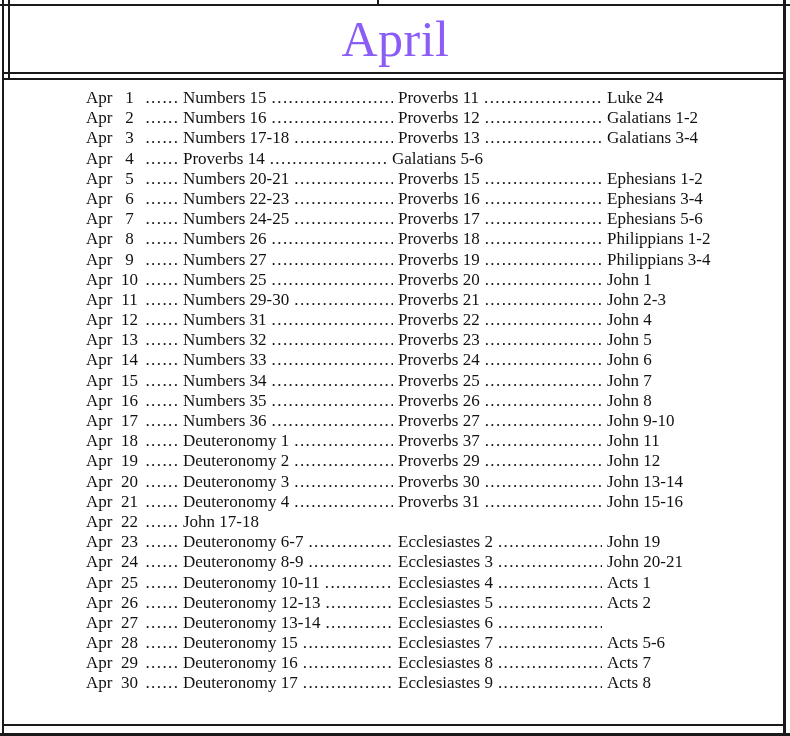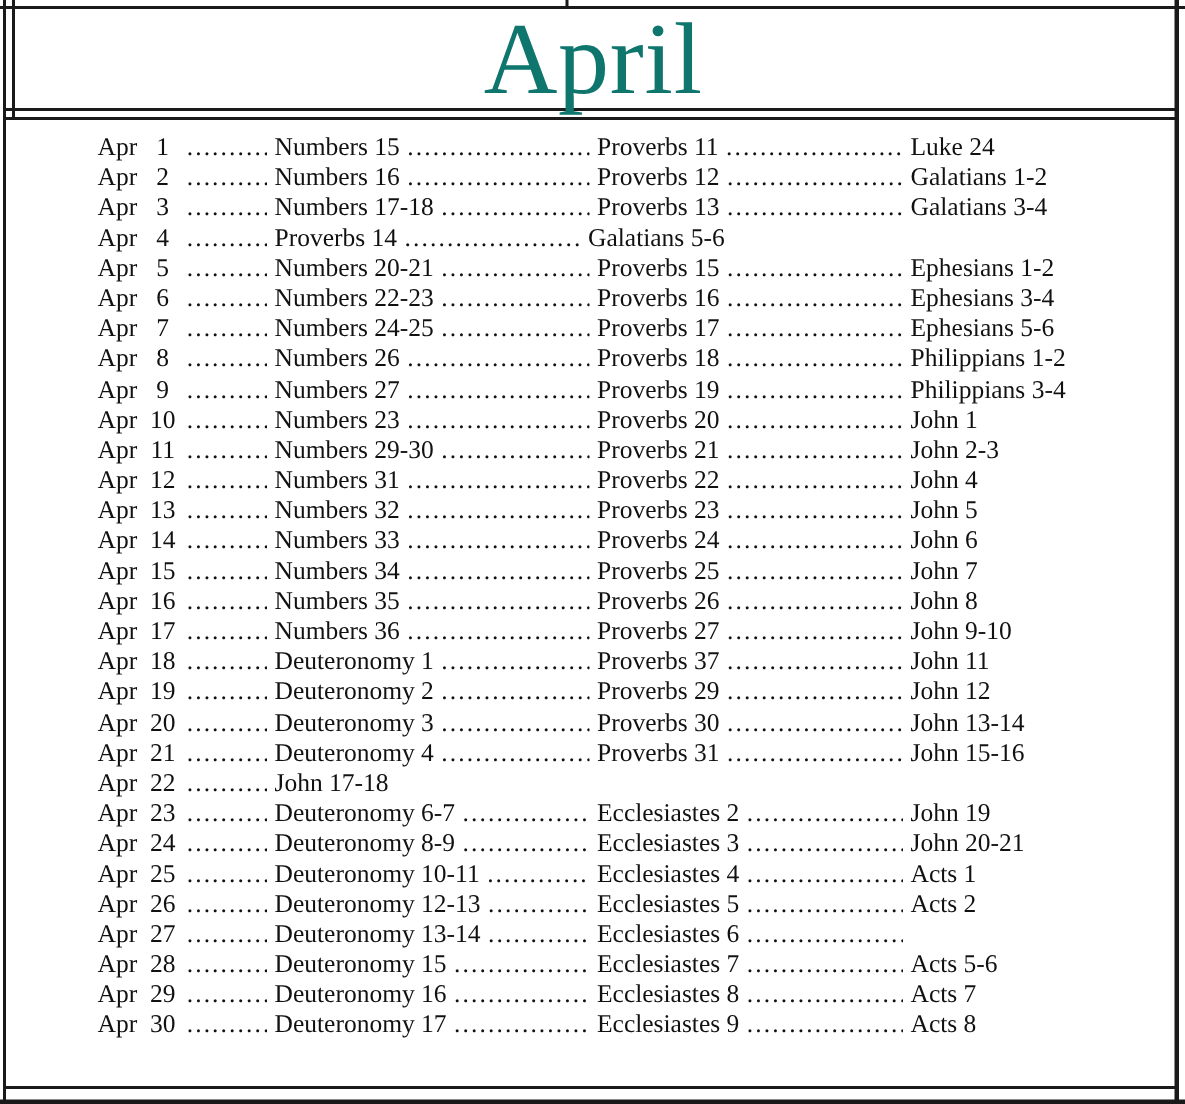--- a/index.html
+++ b/index.html
@@ -21,39 +21,39 @@
   .border-left{left:2px;top:0;width:2px;height:736px;}
   .border-right{left:783px;top:0;width:3px;height:736px;}
   .stub-title-left{left:8px;top:0;width:2px;height:78px;}
   .stub-mid-top{left:377px;top:0;width:2px;height:4px;}
   
   .title-box{
     position:absolute;top:6px;left:8px;right:7px;height:66px;
     display:flex;align-items:center;justify-content:center;
   }
   .title-text{
-    font-size:68px;line-height:66px;color:#0f766e;
+    font-size:50px;line-height:66px;color:#8b5cf6;
     letter-spacing:0.5px;
   }
   
   .rows{
     position:absolute;top:88px;left:65px;width:675px;
     font-size:17px;
   }
   .row{
     display:flex;align-items:baseline;
     height:20.2px;line-height:20.2px;
     white-space:nowrap;
   }
   .seg{display:flex;align-items:baseline;overflow:hidden;}
   .seg-day{width:118px;flex:none;}
   .seg-ot{width:215px;flex:none;}
   .seg-wis{width:209px;flex:none;}
   .seg-nt{flex:1;}
-  .month{flex:none;}
+  .month{flex:none;margin-left:21px;}
   .daynum{
     flex:none;display:inline-block;width:22px;
     margin-left:6px;text-align:center;
   }
   .txt{flex:none;}
   .leader{
     flex:1;overflow:hidden;white-space:nowrap;
     margin:0 5px 0 5px;letter-spacing:1.4px;
   }
   .leader::before{
@@ -247,21 +247,21 @@
       </span>
     </div>
 
     <div class="row">
       <span class="seg seg-day">
         <span class="month">Apr</span>
         <span class="daynum">10</span>
         <span class="leader"></span>
       </span>
       <span class="seg seg-ot">
-        <span class="txt">Numbers 23</span>
+        <span class="txt">Numbers 25</span>
         <span class="leader"></span>
       </span>
       <span class="seg seg-wis">
         <span class="txt">Proverbs 20</span>
         <span class="leader"></span>
       </span>
       <span class="seg seg-nt">
         <span class="txt">John 1</span>
       </span>
     </div>

